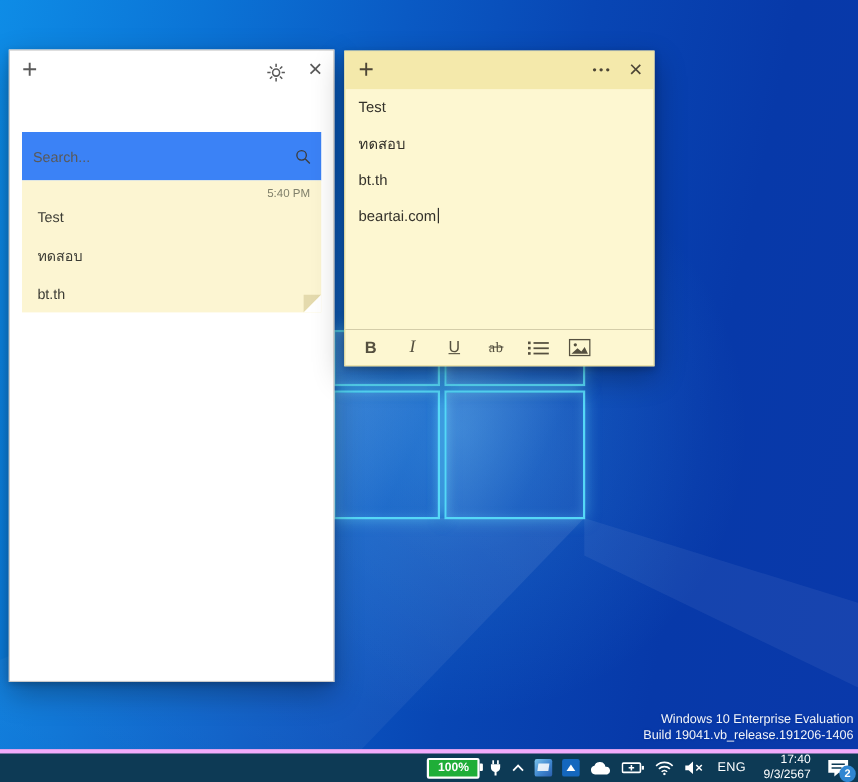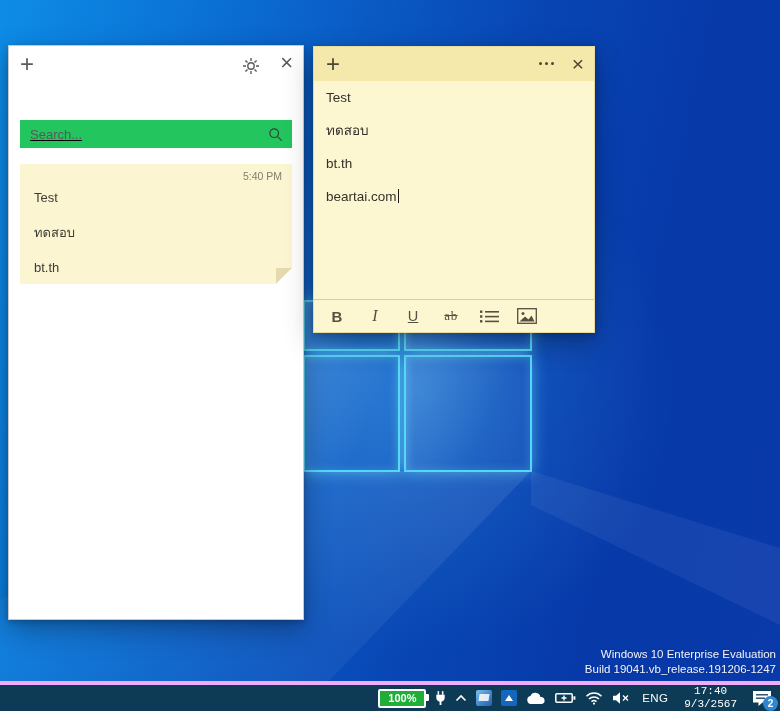--- a/index.html
+++ b/index.html
@@ -29,21 +29,21 @@
 
   
   .window{position:absolute;box-shadow:0 10px 26px rgba(0,0,0,.30),0 2px 6px rgba(0,0,0,.22);}
 
   
   .list-window{left:8px;top:45px;width:296px;height:575px;background:#ffffff;border:1px solid #c9c9c9;box-sizing:border-box;}
   .lw-plus{position:absolute;left:11px;top:6px;font-size:24px;font-weight:300;color:#5a5a5a;line-height:24px;cursor:default;}
   .lw-gear{position:absolute;right:42px;top:10px;width:20px;height:20px;}
   .lw-close{position:absolute;right:10px;top:5px;font-size:22px;color:#5a5a5a;line-height:24px;}
   .lw-title{position:absolute;left:11px;top:40px;font-size:19px;font-weight:bold;color:#141414;letter-spacing:.2px;}
-  .lw-search{position:absolute;left:11px;right:11px;top:74px;height:28px;background:#22c55e;display:flex;align-items:center;text-decoration:underline;}
+  .lw-search{position:absolute;left:11px;right:11px;top:74px;height:44px;background:#3b82f6;display:flex;align-items:center;}
   .lw-search input{flex:1;border:none;background:transparent;outline:none;padding:0 10px;font-size:13px;color:#333;
     font-family:"Liberation Sans",sans-serif;}
   .lw-search input::placeholder{color:#595959;opacity:1;}
   .lw-search .mag{margin-right:9px;display:flex;}
   .lw-card{position:absolute;left:11px;right:11px;top:118px;height:120px;background:#fcf5d2;overflow:hidden;}
   .lw-card .ts{position:absolute;right:10px;top:6px;font-size:10.5px;color:#80806b;padding-left:35px;}
   .lw-card .cline{display:block;margin-left:14px;line-height:35px;font-size:13px;color:#3c3c35;}
   .lw-card .clines{padding-top:16px;}
   .fold{position:absolute;right:0;bottom:0;width:16px;height:16px;}
   .fold .f1{position:absolute;right:0;bottom:0;width:0;height:0;border-style:solid;border-width:0 0 16px 16px;
@@ -77,21 +77,21 @@
     border:2px solid #ffffff;border-radius:2px;color:#fff;font-size:11px;font-weight:bold;position:relative;}
   .battery-pill::after{content:"";position:absolute;right:-5px;top:3px;width:3px;height:7px;background:#ffffff;border-radius:0 1px 1px 0;}
   .tray-ico{display:flex;align-items:center;justify-content:center;height:30px;}
   .app-ico1{width:16px;height:16px;border-radius:2px;background:linear-gradient(135deg,#7cc4ec 0%,#3f86cf 55%,#2a5fae 100%);
     position:relative;overflow:hidden;}
   .app-ico1 i{position:absolute;left:3px;top:4px;width:10px;height:7px;background:rgba(255,255,255,.85);transform:skewX(-8deg);display:block;}
   .app-ico2{width:16px;height:16px;border-radius:2px;background:#1467be;position:relative;}
   .app-ico2 i{position:absolute;left:4px;top:5px;width:0;height:0;border-left:4px solid transparent;border-right:4px solid transparent;
     border-bottom:6px solid #fff;display:block;}
   .lang{color:#fff;font-size:11.5px;letter-spacing:.3px;padding:0 3px;}
-  .clock{color:#fff;font-size:11px;line-height:13px;text-align:center;padding:0 4px;font-family:Liberation Mono, monospace;}
+  .clock{color:#fff;font-size:11px;line-height:13px;text-align:right;padding:0 4px;}
   .action{position:relative;width:24px;height:30px;display:flex;align-items:center;justify-content:center;}
   .badge{position:absolute;right:-4px;bottom:2px;width:15px;height:15px;border-radius:50%;background:#2f86d2;color:#fff;
     font-size:10px;font-weight:bold;display:flex;align-items:center;justify-content:center;}
 </style>
 </head>
 <body>
 
 <div id="screen">
 
   <div class="wallpaper">
@@ -101,21 +101,21 @@
     <div class="win-logo">
       <div class="pane p1"></div>
       <div class="pane p2"></div>
       <div class="pane p3"></div>
       <div class="pane p4"></div>
     </div>
   </div>
 
   <div class="watermark">
     <div>Windows 10 Enterprise Evaluation</div>
-    <div>Build 19041.vb_release.191206-1247</div>
+    <div>Build 19041.vb_release.191206-1406</div>
   </div>
 
   <div class="window list-window">
     <div class="lw-plus">+</div>
     <div class="lw-gear">
       <svg width="20" height="20" viewBox="0 0 20 20" fill="none" stroke="#5a5a5a" stroke-width="1.4">
         <circle cx="10" cy="10" r="3.2"></circle>
         <path d="M10 2v3M10 15v3M2 10h3M15 10h3M4.4 4.4l2.1 2.1M13.5 13.5l2.1 2.1M15.6 4.4l-2.1 2.1M6.5 13.5l-2.1 2.1"></path>
       </svg>
     </div>

